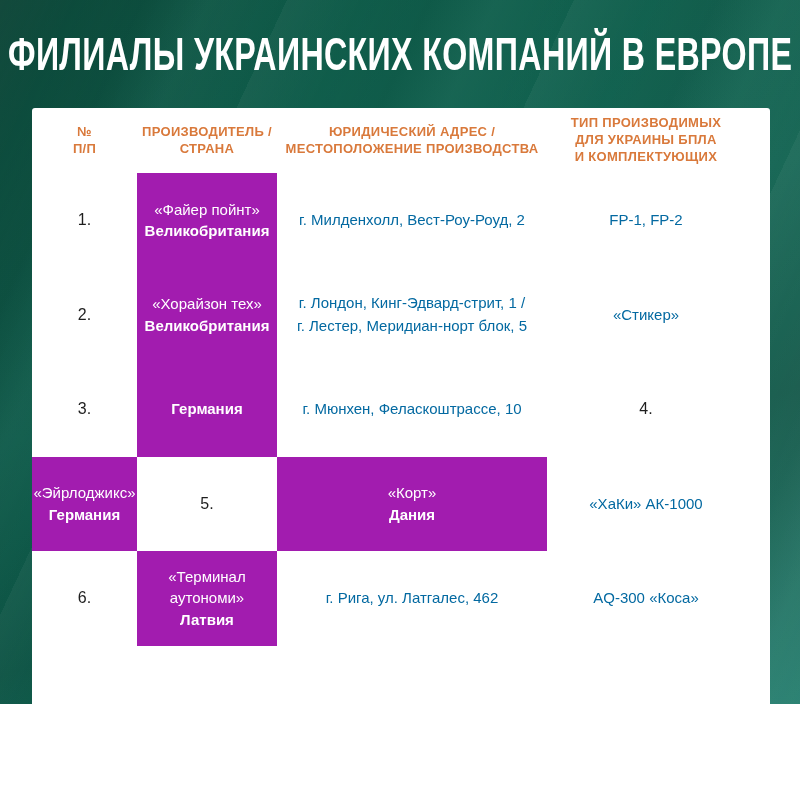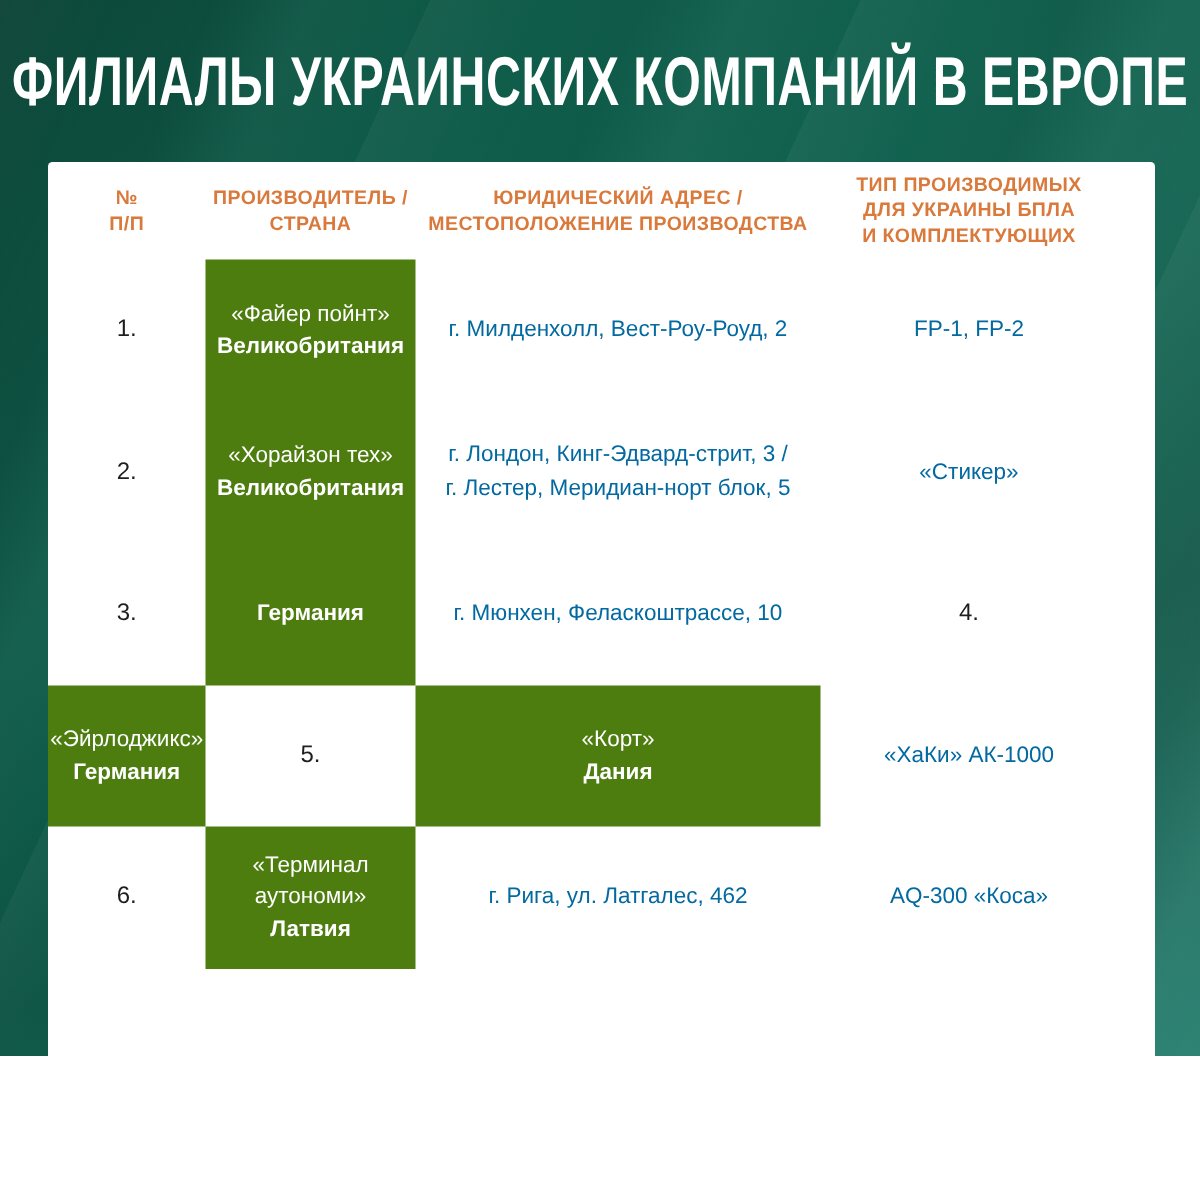--- a/index.html
+++ b/index.html
@@ -64,21 +64,21 @@
     font-size: 13px;
     line-height: 1.3;
     letter-spacing: 0.3px;
     white-space: pre-line;
   }
   .numcell {
     color: #1e1e1e;
     font-size: 16px;
   }
   .producer {
-    background: #4d7c0f;
+    background: #a21caf;
     color: #ffffff;
     flex-direction: column;
     font-size: 15px;
     line-height: 1.45;
     padding: 0 9px;
     box-sizing: border-box;
   }
   .producer .pname { font-weight: 400; }
   .producer .pcountry { font-weight: 700; }
   .addr, .types {
@@ -118,21 +118,21 @@
         <span class="pcountry">Великобритания</span>
       </div>
       <div class="cell addr">г. Милденхолл, Вест-Роу-Роуд, 2</div>
       <div class="cell types">FP-1, FP-2</div>
 
       <div class="cell numcell">2.</div>
       <div class="cell producer">
         <span class="pname">«Хорайзон тех»</span>
         <span class="pcountry">Великобритания</span>
       </div>
-      <div class="cell addr">г. Лондон, Кинг-Эдвард-стрит, 3 /
+      <div class="cell addr">г. Лондон, Кинг-Эдвард-стрит, 1 /
 г. Лестер, Меридиан-норт блок, 5</div>
       <div class="cell types">«Стикер»</div>
 
       <div class="cell numcell">3.</div>
       <div class="cell producer">
         <span class="pcountry">Германия</span>
       </div>
       <div class="cell addr">г. Мюнхен, Феласкоштрассе, 10</div>
 
       <div class="cell numcell">4.</div>

